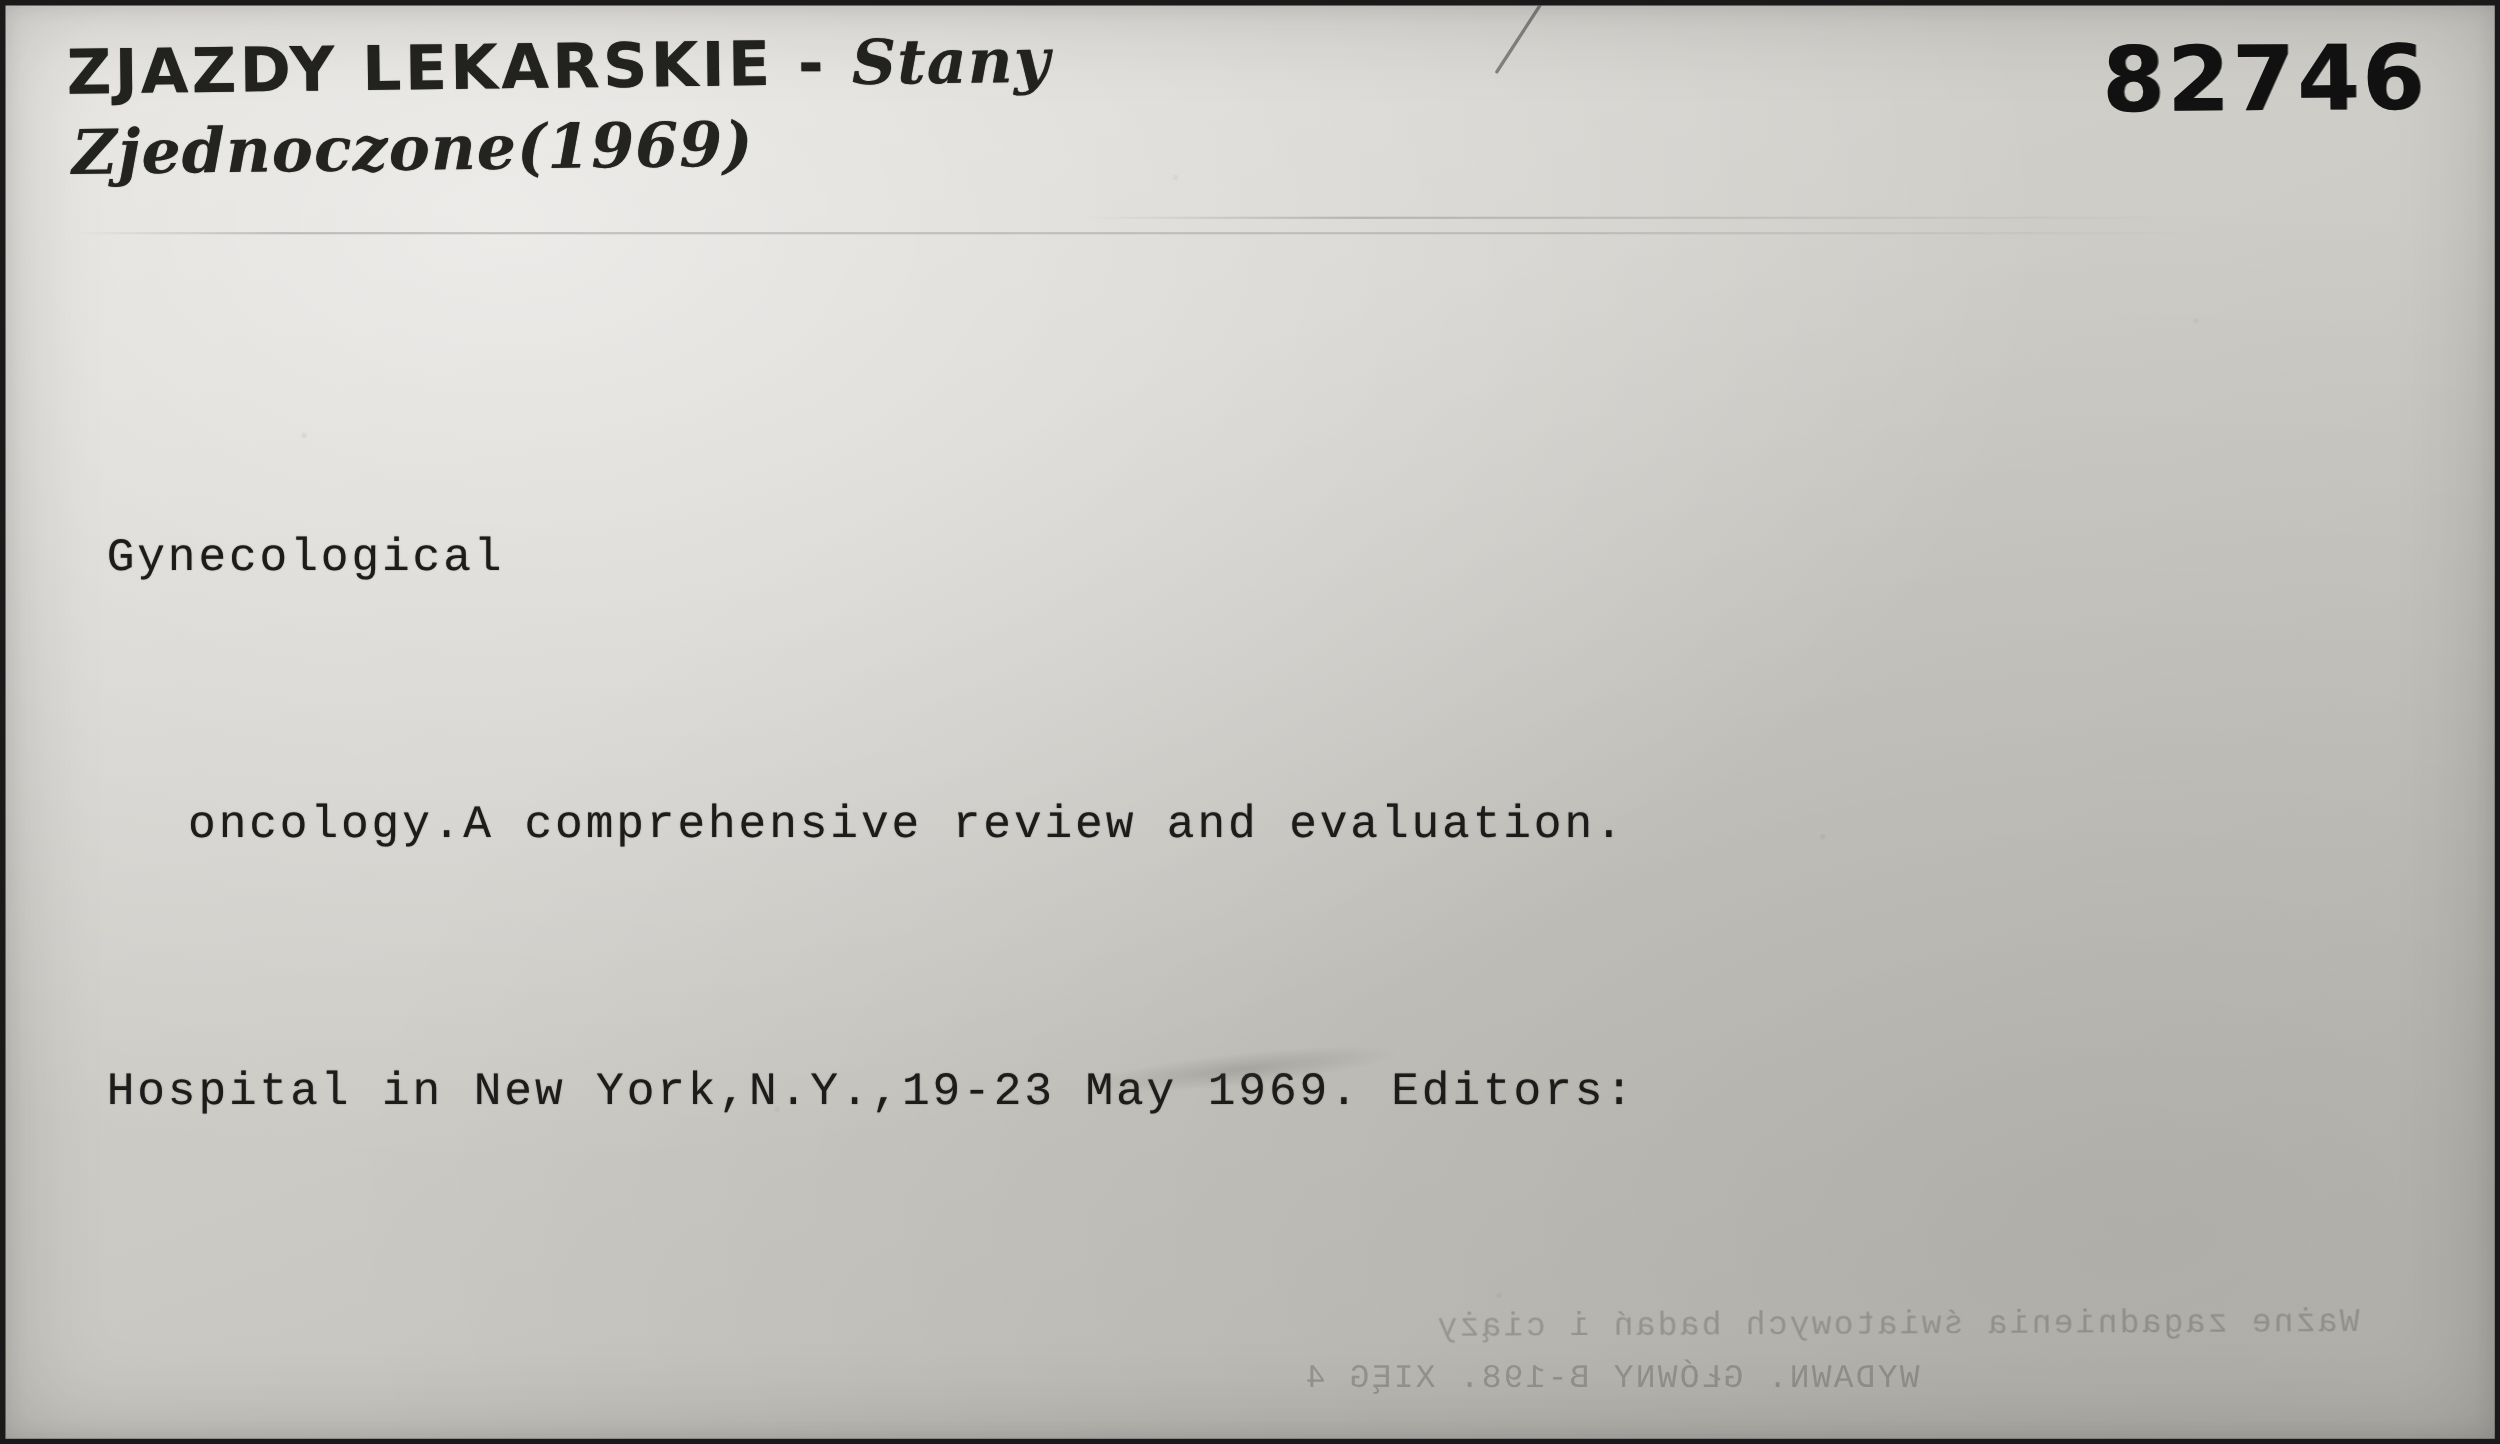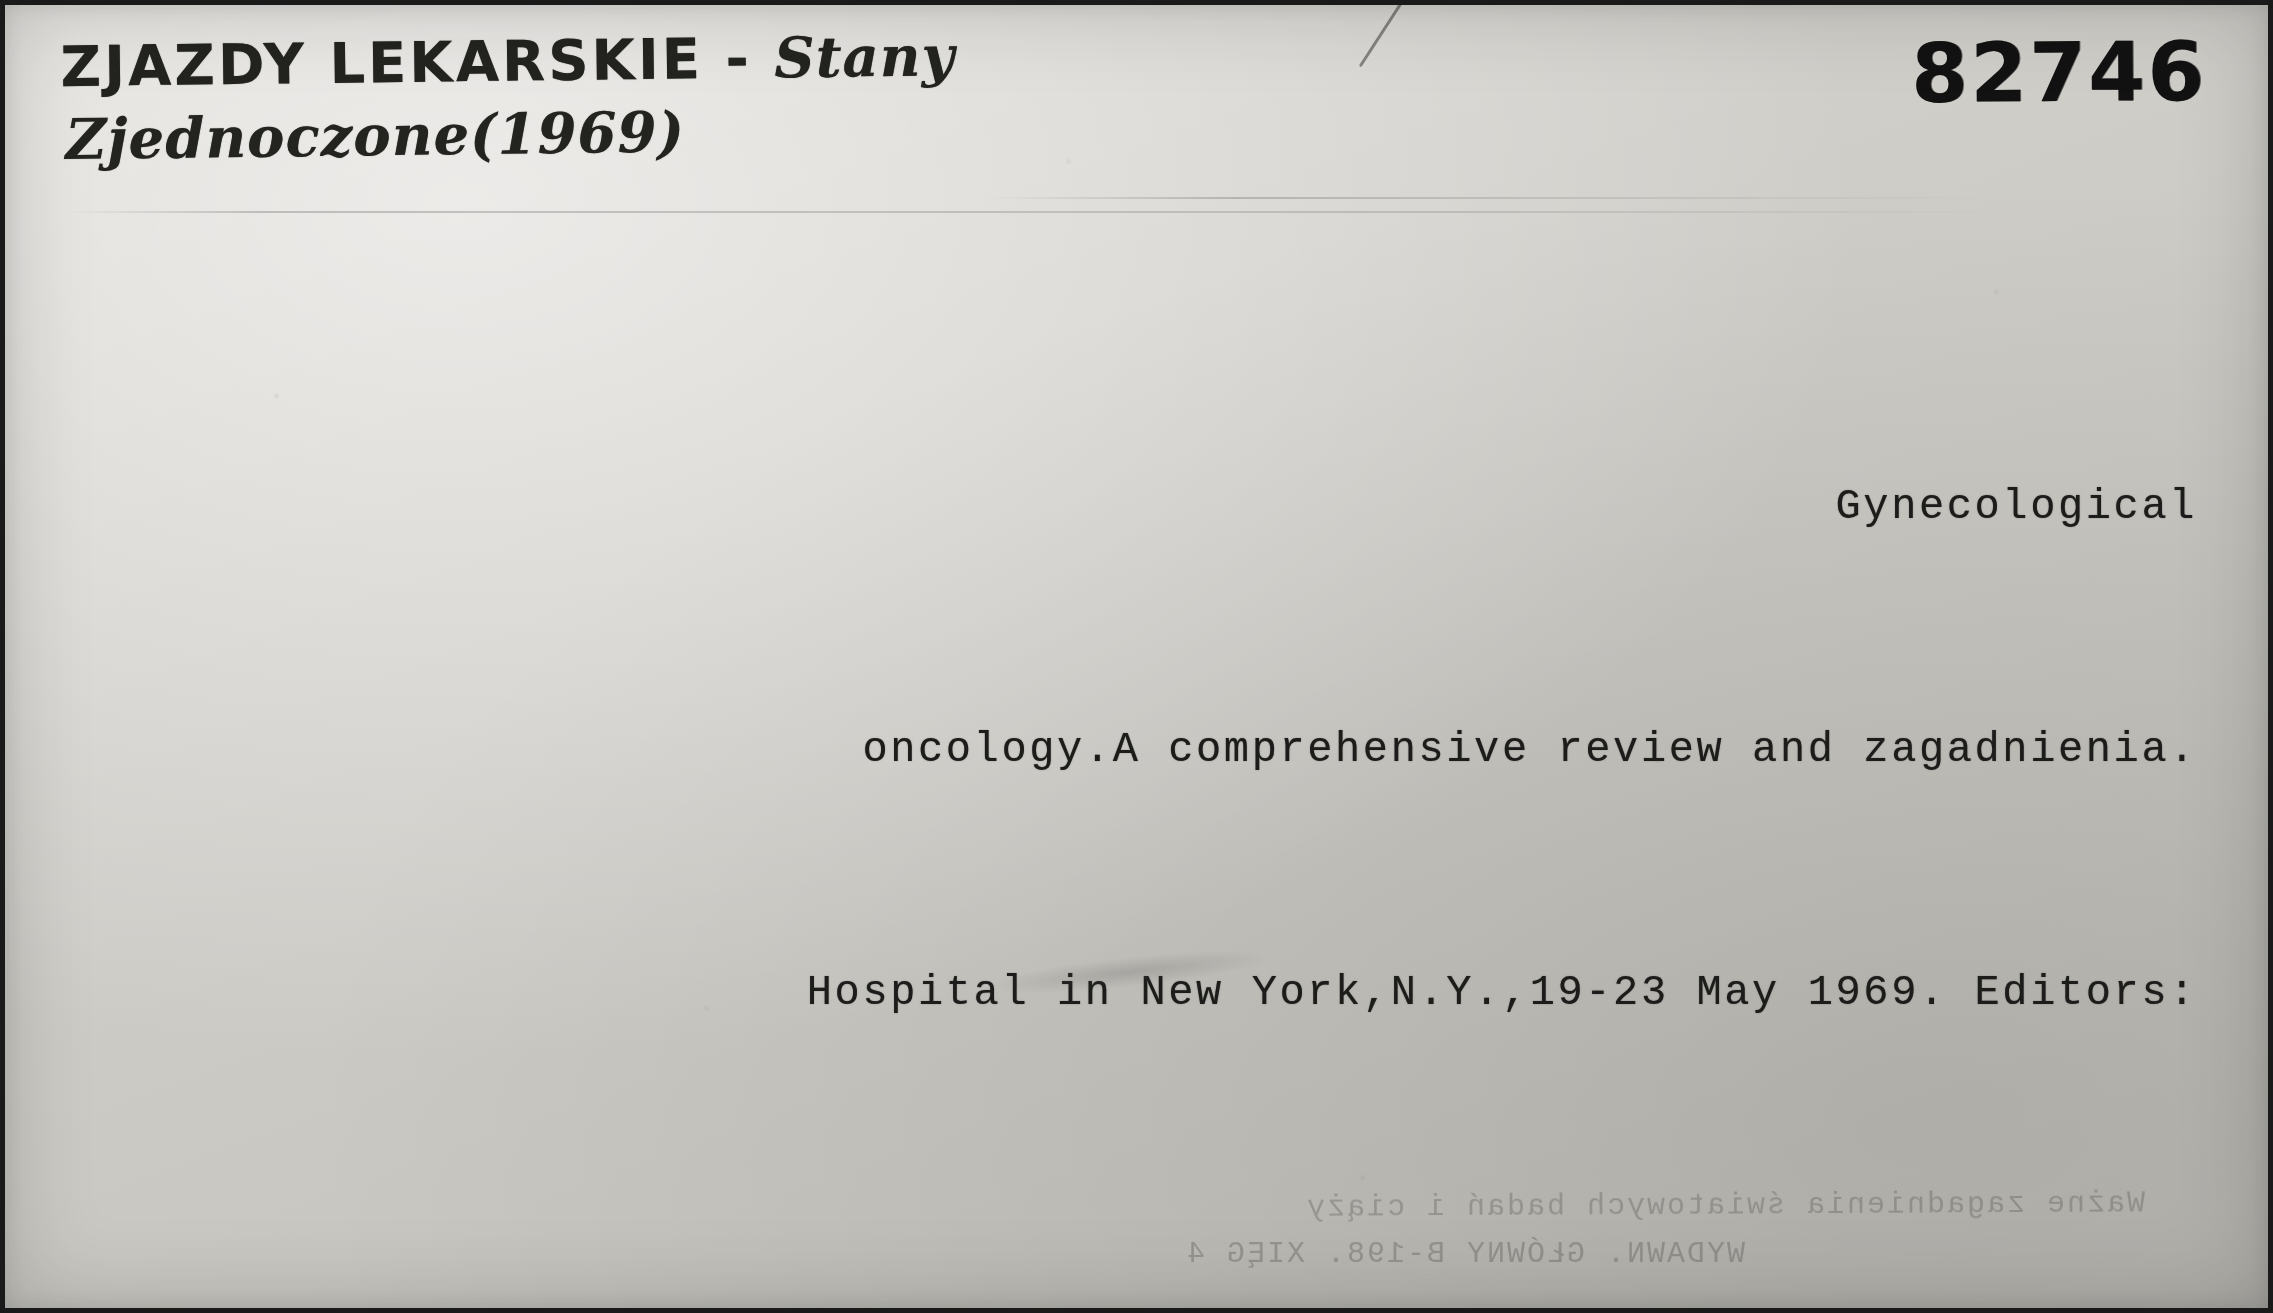--- a/index.html
+++ b/index.html
@@ -121,21 +121,21 @@
     top: 300px;
     width: 2100px;
     font-family: "Liberation Mono", "DejaVu Sans Mono", monospace;
     font-size: 42px;
     line-height: 81px;
     letter-spacing: 2.6px;
     color: #1c1c1a;
     white-space: pre;
     text-shadow: 0 0 1.2px rgba(30,30,30,0.55);
   }
-  .tl { display: block; text-align: right; }
+  .tl { display: block; }
   .tl.indent { padding-left: 74px; }
 
   
   .ghost {
     position: absolute;
     left: 740px;
     top: 1185px;
     width: 1400px;
     font-family: "Liberation Mono", monospace;
     font-size: 30px;
@@ -182,21 +182,21 @@
   </div>
 
   <div class="pencil-stroke"></div>
   <div class="faint-rule-2"></div>
   <div class="faint-rule"></div>
 
   <div class="accession">82746</div>
 
   <div class="typescript">
     <span class="tl">Gynecological</span>
-    <span class="tl indent">oncology.A comprehensive review and zagadnienia.</span>
+    <span class="tl indent">oncology.A comprehensive review and evaluation.</span>
     <span class="tl">Hospital in New York,N.Y.,19-23 May 1969. Editors:</span>
     
     
     
     
     
   </div>
 
   <div class="smudge"></div>
 

